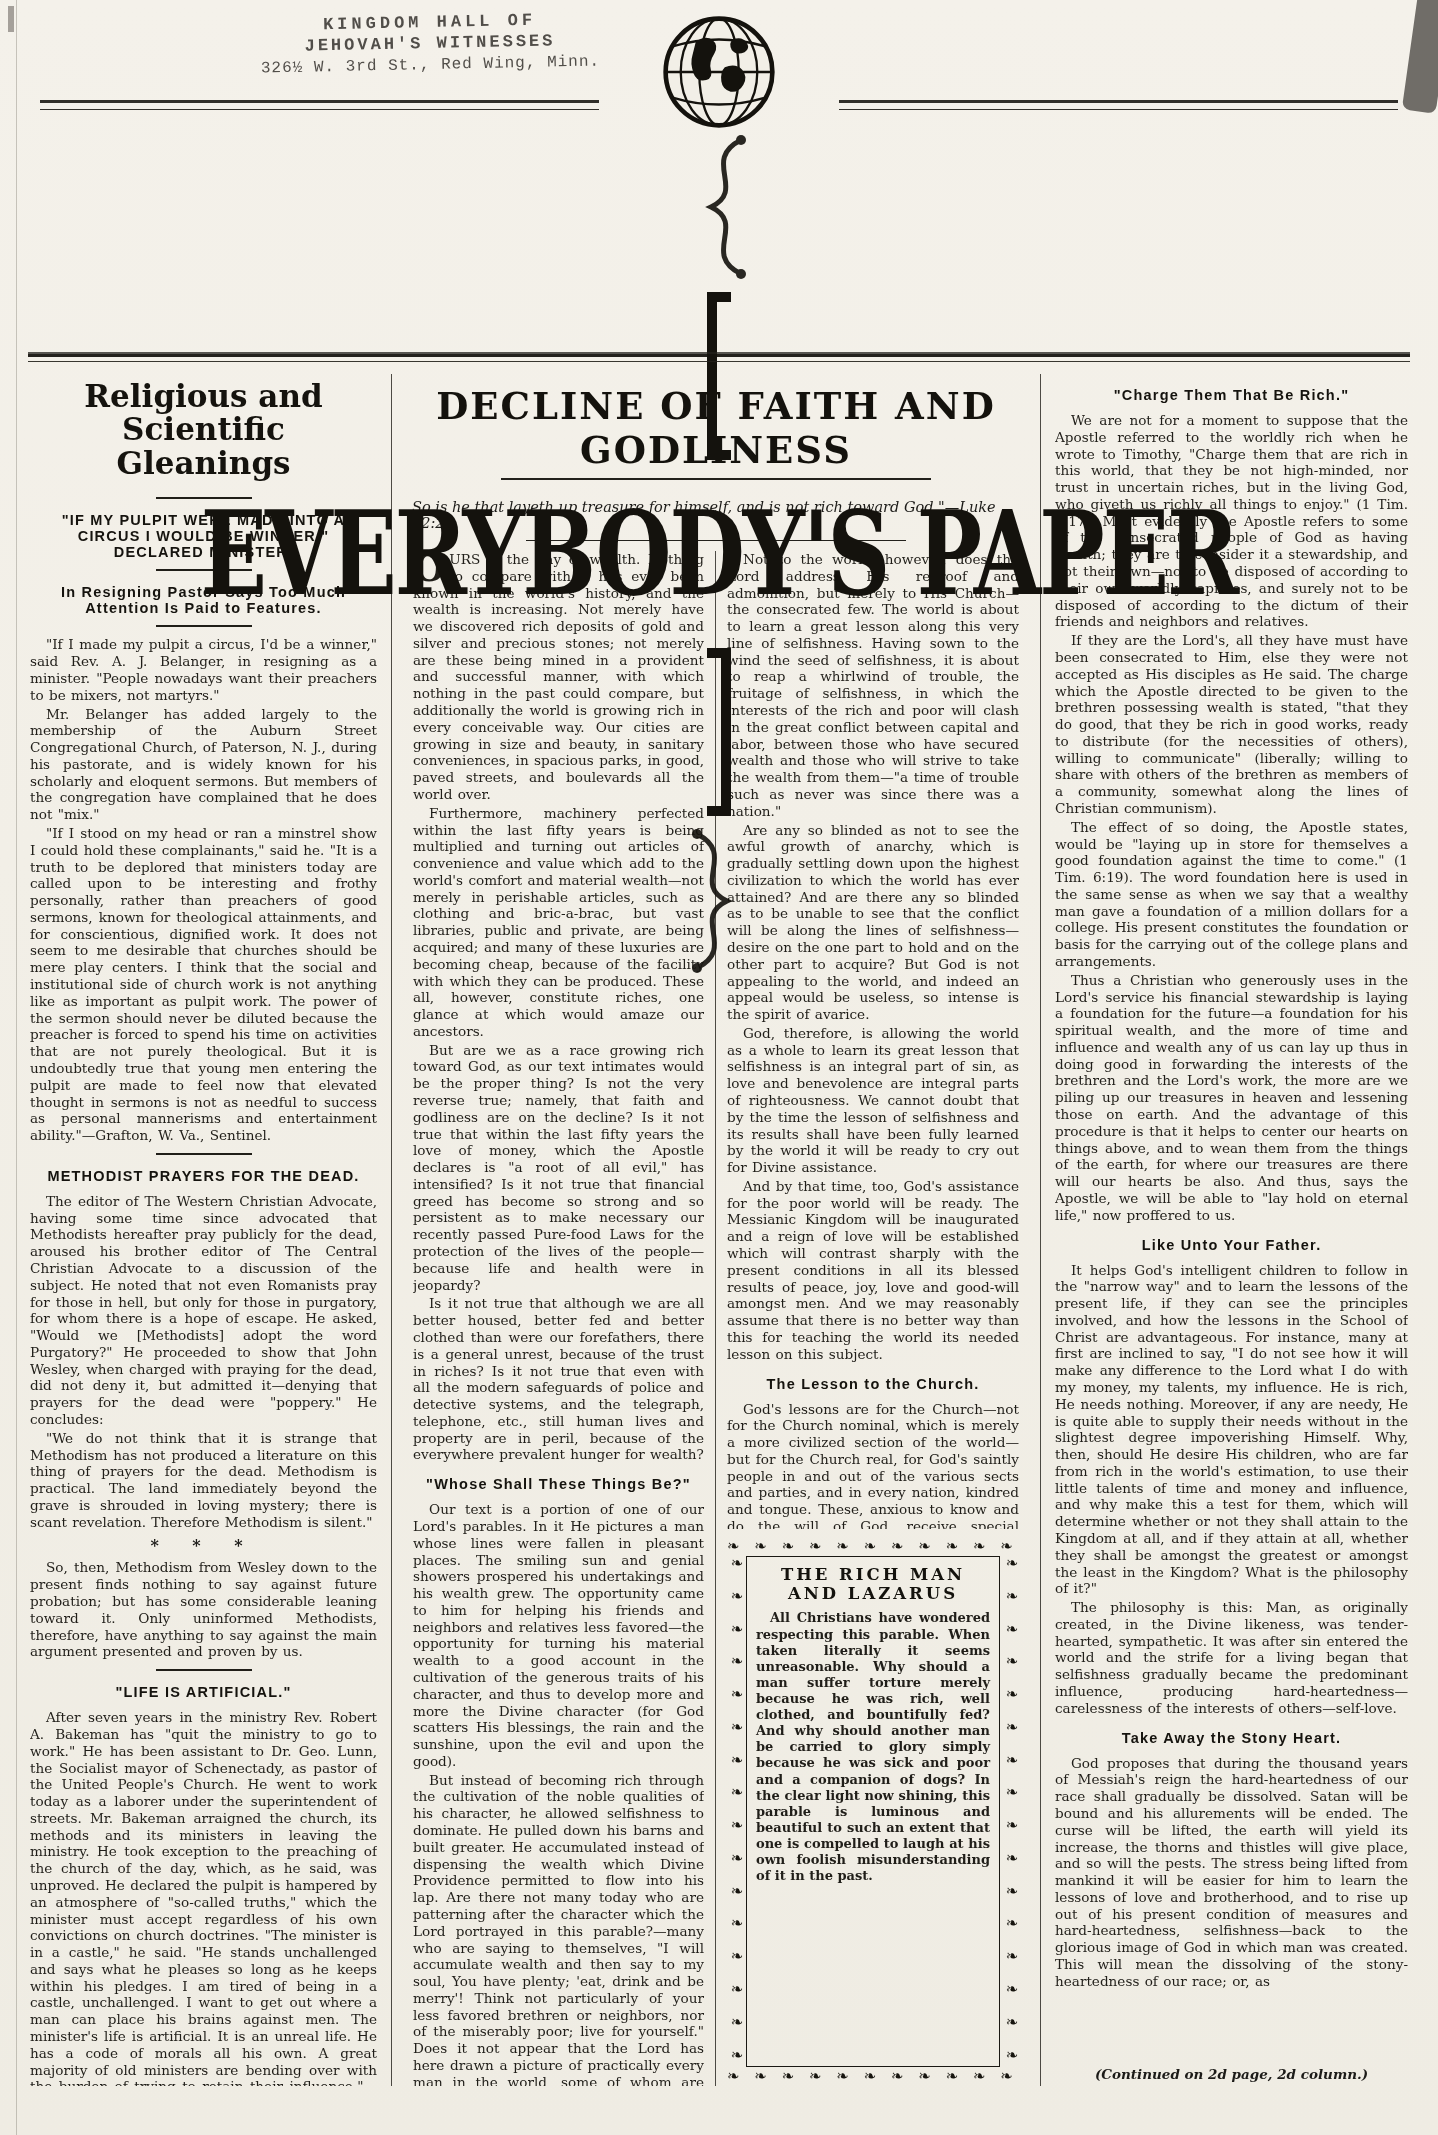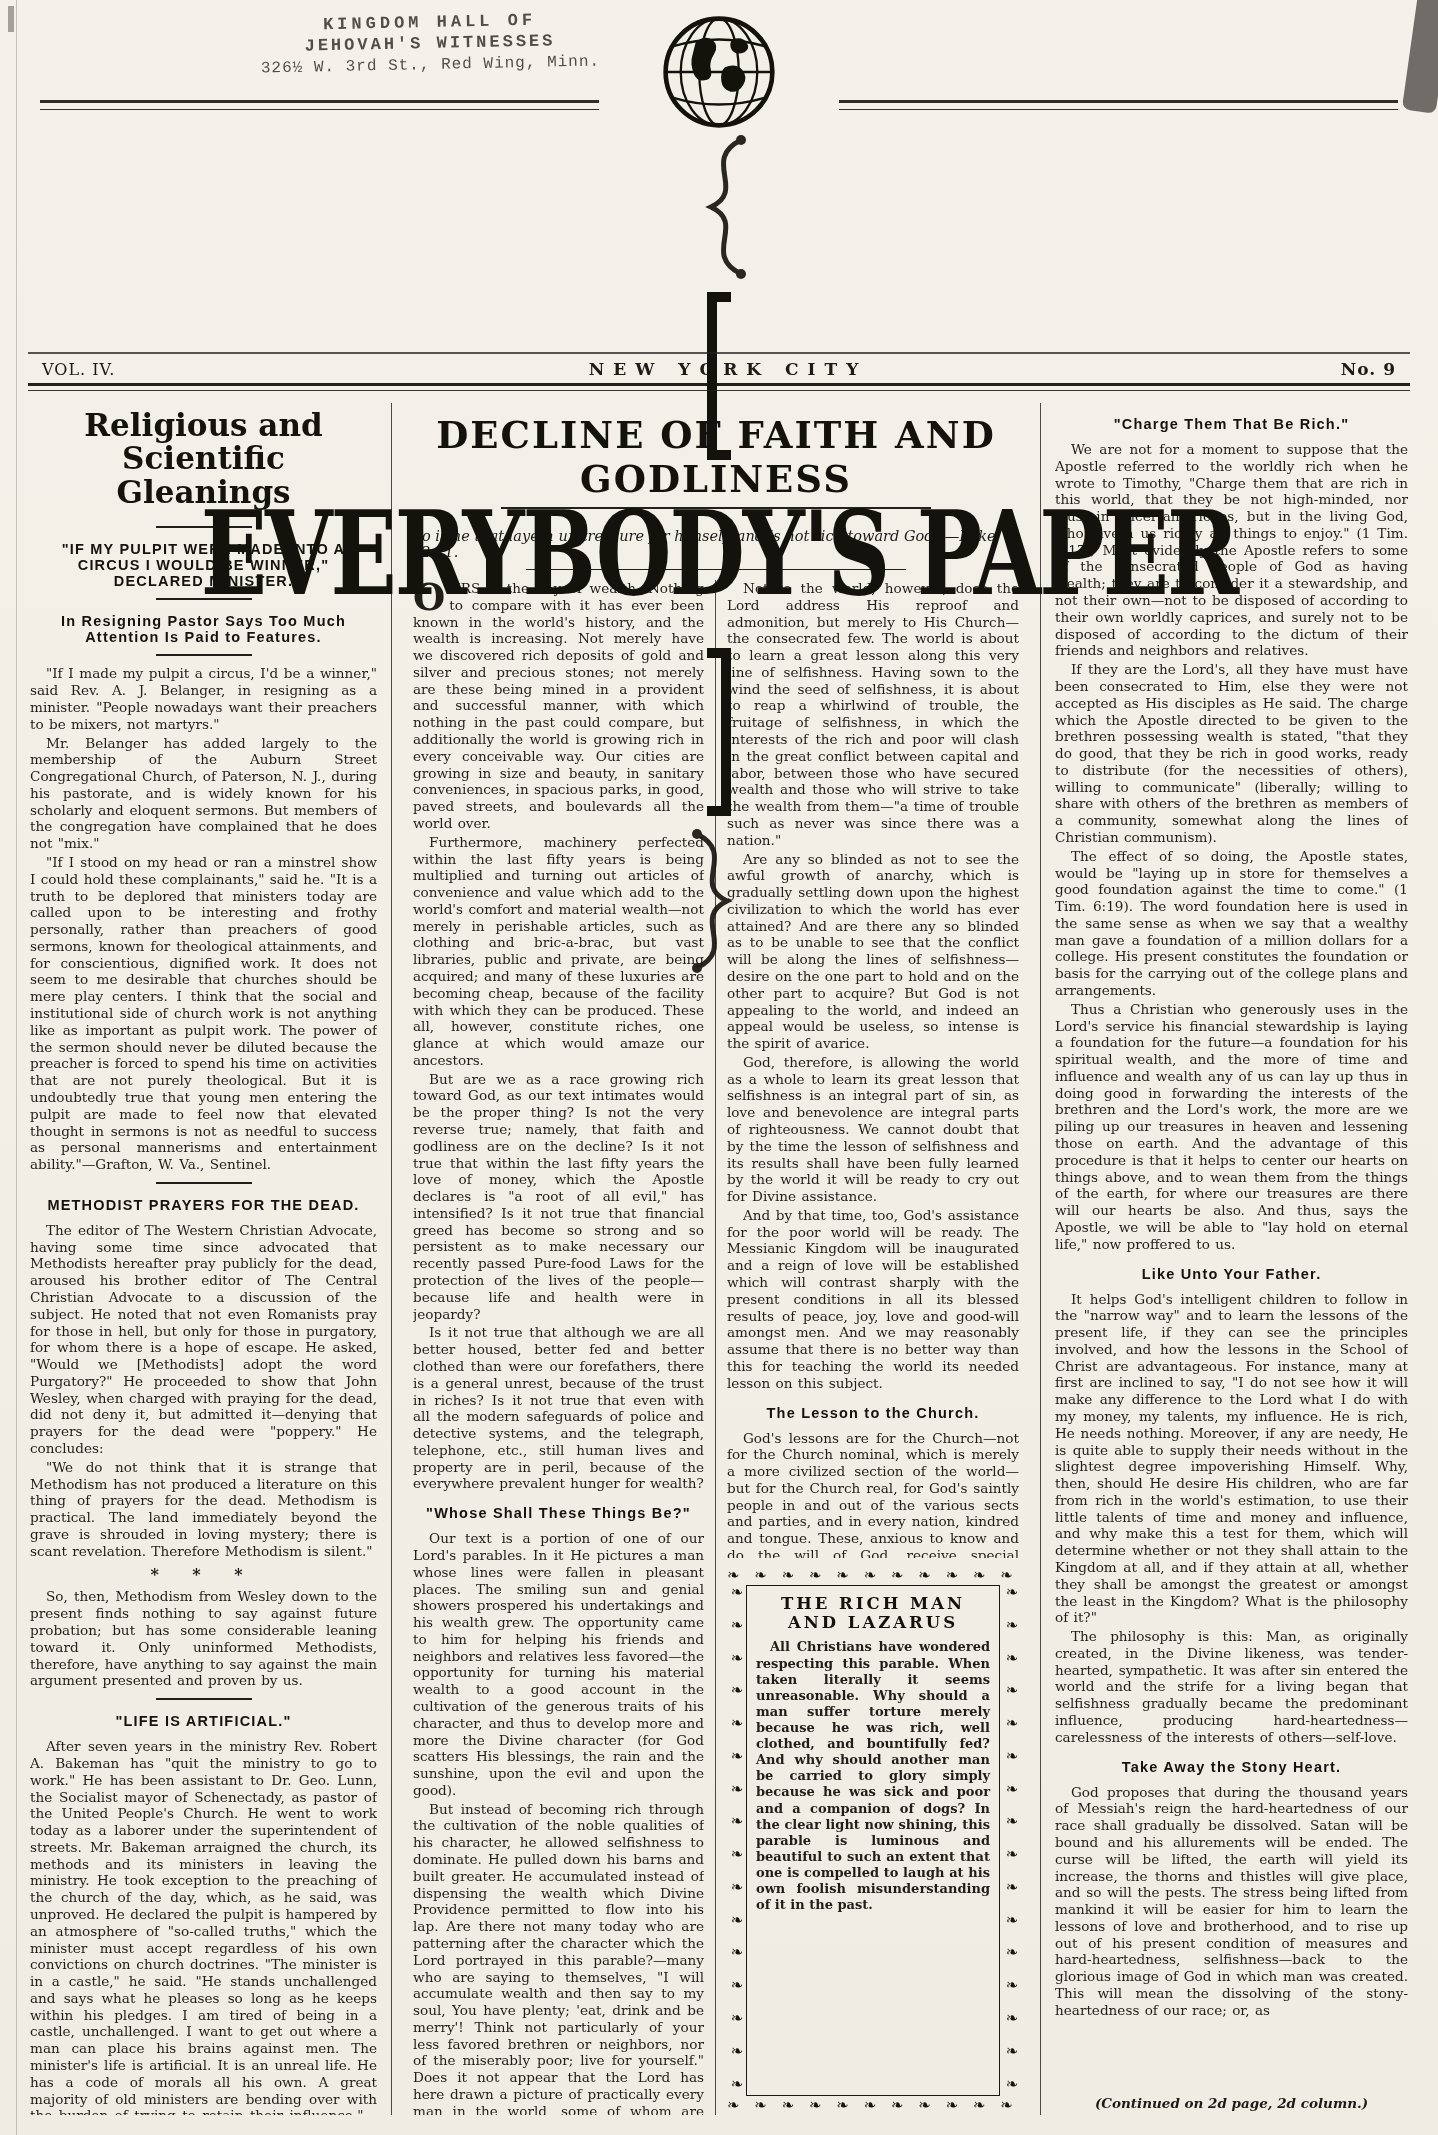--- a/index.html
+++ b/index.html
@@ -125,25 +125,20 @@
       <svg class="flourish" width="64" height="150" viewBox="0 0 64 150">
         <path d="M10 8 C50 28 4 58 40 75 C4 92 50 122 10 142" fill="none" stroke="#14120d" stroke-width="5" stroke-linecap="round"></path>
         <circle cx="10" cy="8" r="5" fill="#14120d"></circle>
           <circle cx="10" cy="142" r="5" fill="#14120d"></circle>
       </svg>
     </div>
   </div>
 
   <div class="dateline-wrap">
     <div class="rule-a"></div>
-    <div class="dateline">
-      <span class="dl-vol">VOL. IV.</span>
-      <span class="dl-city">NEW YORK CITY</span>
-      <span class="dl-no">No. 9</span>
-    </div>
     <div class="rule-b"></div>
     <div class="rule-c"></div>
   </div>
 
   <div class="page-body">
 
     <div class="colL">
       <h2 class="left-title">Religious and Scientific Gleanings</h2>
       <div class="flow">
           <div class="srule"></div>

